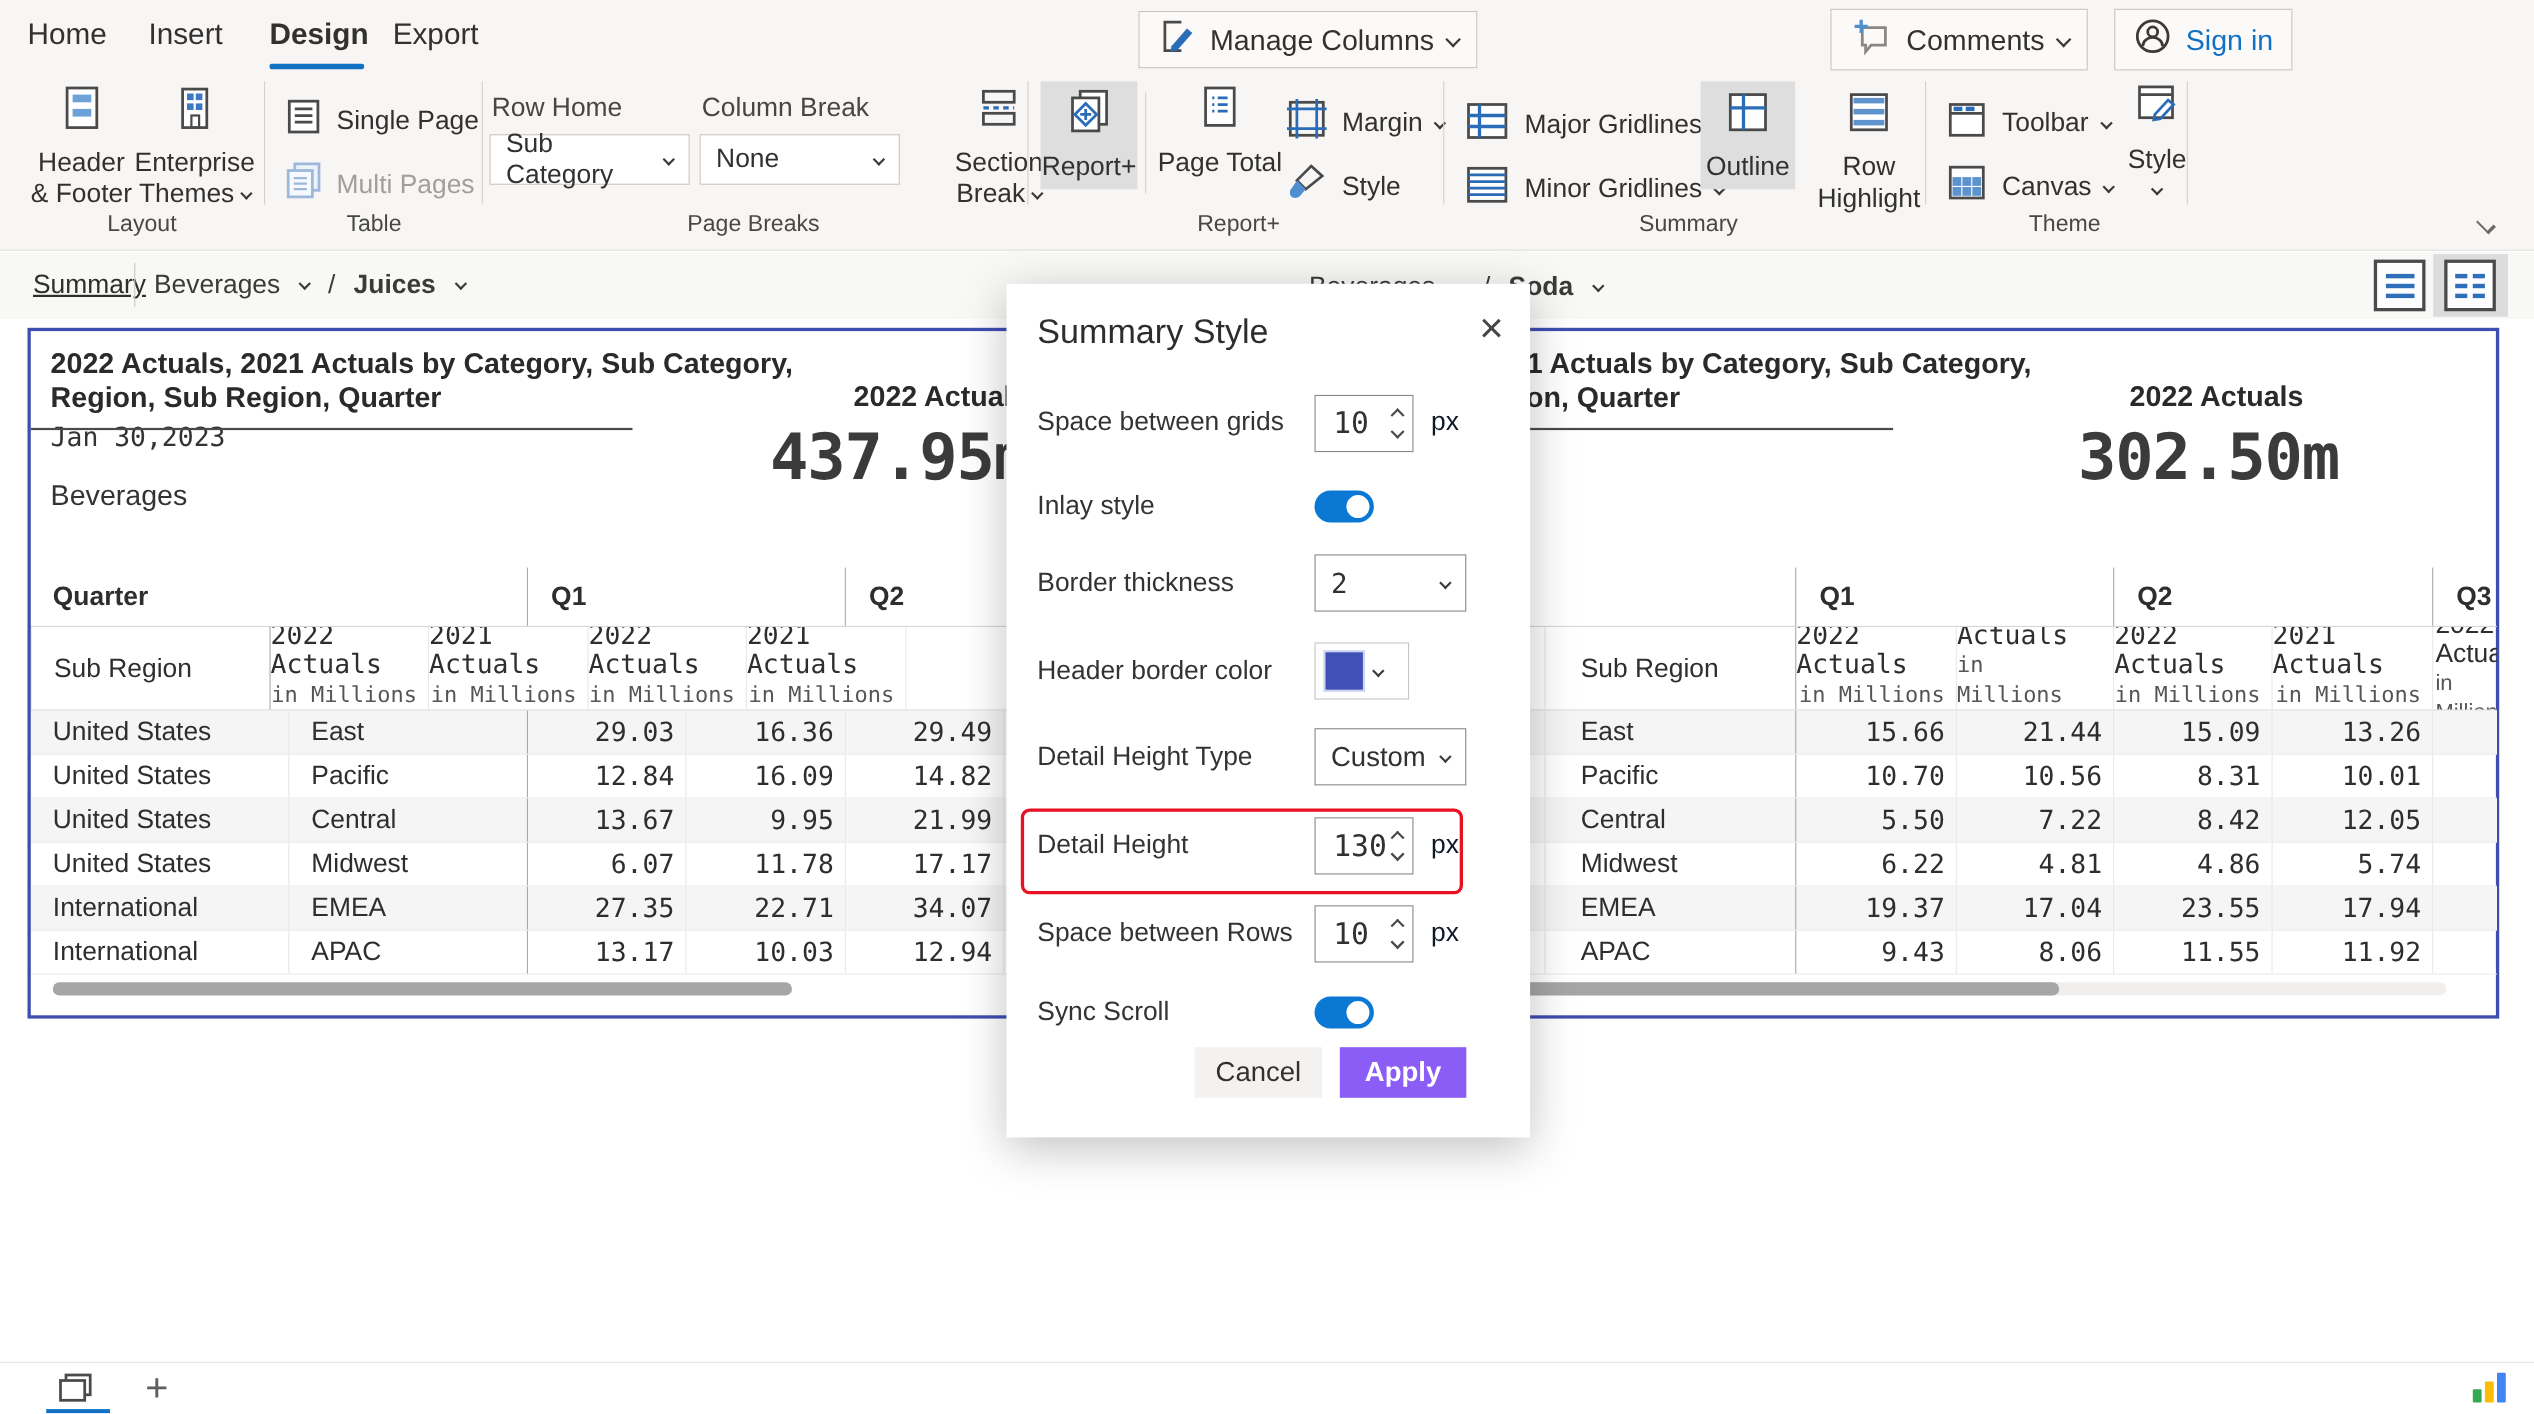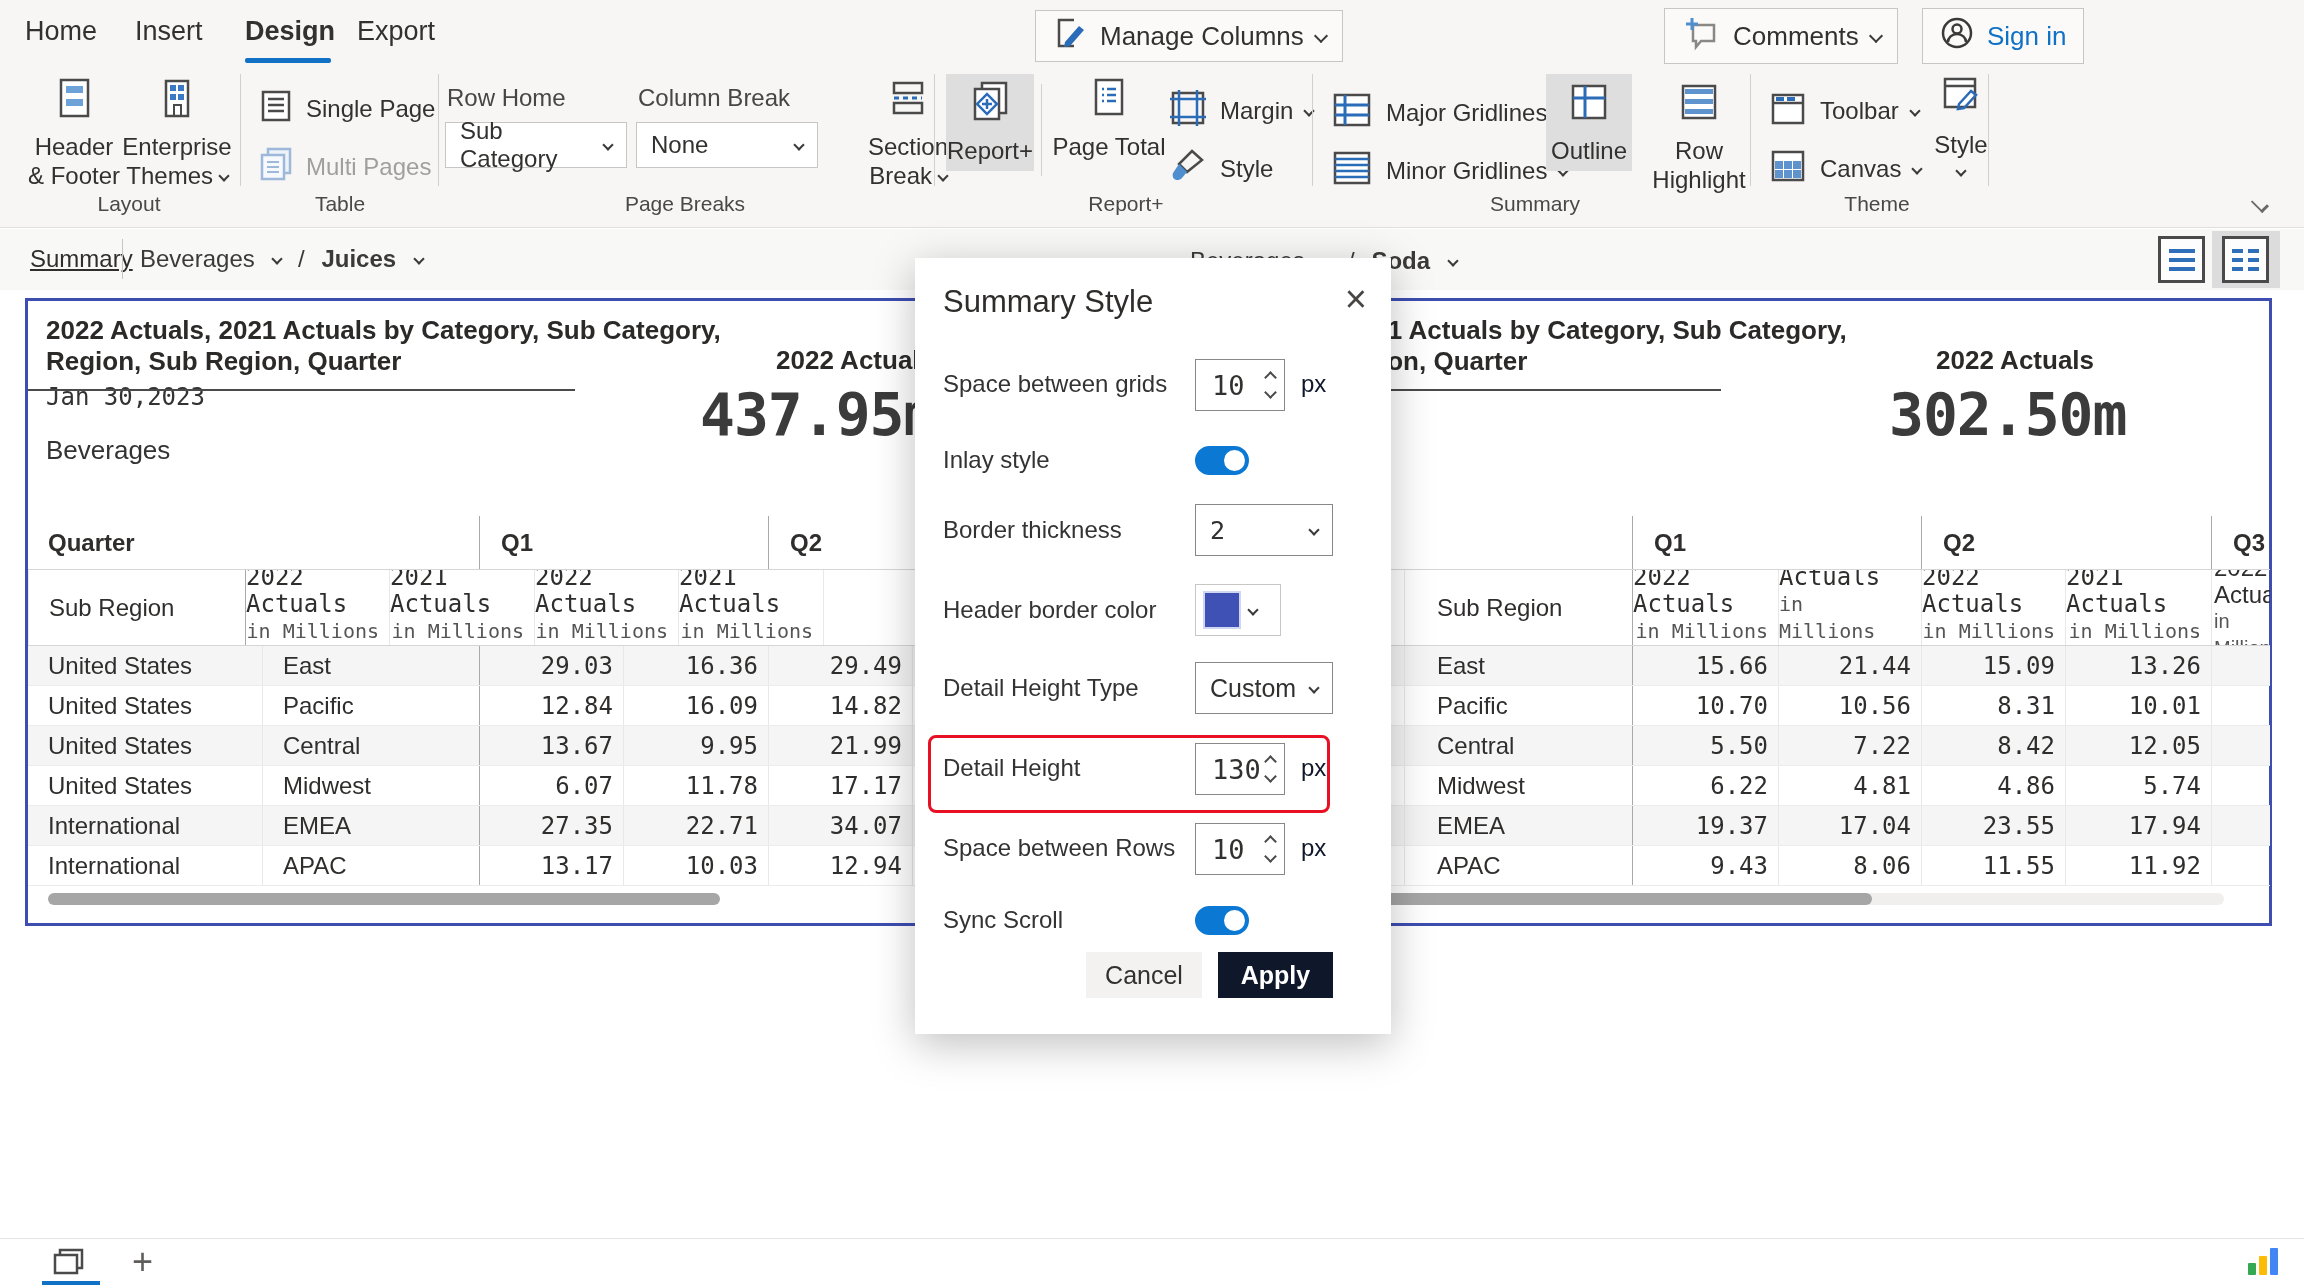--- a/index.html
+++ b/index.html
@@ -74,21 +74,21 @@
   .unit{position:absolute;left:386px;font-size:24px;color:#0f172a}
   .toggle{position:absolute;left:280px;width:54px;height:29px;border-radius:15px;background:#0b79d4;cursor:pointer}
   .knob{position:absolute;right:4px;top:4px;width:21px;height:21px;border-radius:50%;background:#fff}
   .ddl{position:absolute;left:280px;width:138px;height:52px;border:1px solid #8a8886;background:#fff;display:flex;align-items:center;justify-content:space-between;padding:0 14px;cursor:pointer}
   .ddl .val{font-size:25px}
   .colorbox{position:absolute;left:280px;width:86px;height:52px;border:1px solid #c8c6c4;background:#fff;display:flex;align-items:center;gap:10px;padding-left:9px;cursor:pointer}
   .swatch{width:34px;height:34px;background:#3f51b5;box-shadow:0 0 0 2px #cfd6f2}
   .redbox{position:absolute;left:13px;top:477px;width:402px;height:78px;border:3px solid #e81123;border-radius:8px;pointer-events:none}
   .btn{position:absolute;top:694px;height:46px;display:flex;align-items:center;justify-content:center;font-size:25px;cursor:pointer}
   .btn.cancel{left:171px;width:116px;background:#f3f2f1;color:#323130}
-  .btn.apply{left:303px;width:115px;background:#0f172a;color:#fff;font-weight:700}
+  .btn.apply{left:303px;width:115px;background:#8b5cf6;color:#fff;font-weight:700}
 
   
   .bottombar{position:absolute;left:0;top:1238px;width:2304px;height:47px;background:#fff;border-top:1px solid #e4e4e4}
   .page-underline{position:absolute;left:42px;top:42px;width:58px;height:4px;background:#1071c5}
   .plus{position:absolute;left:132px;top:2px;font-size:36px;color:#605e5c;cursor:pointer}
   .logo-bars{position:absolute;left:2248px;top:8px;display:flex;align-items:flex-end;gap:3px;height:28px}
   .logo-bars i{display:block;width:8px;border-radius:1px}
 </style>
 </head>
 <body>

